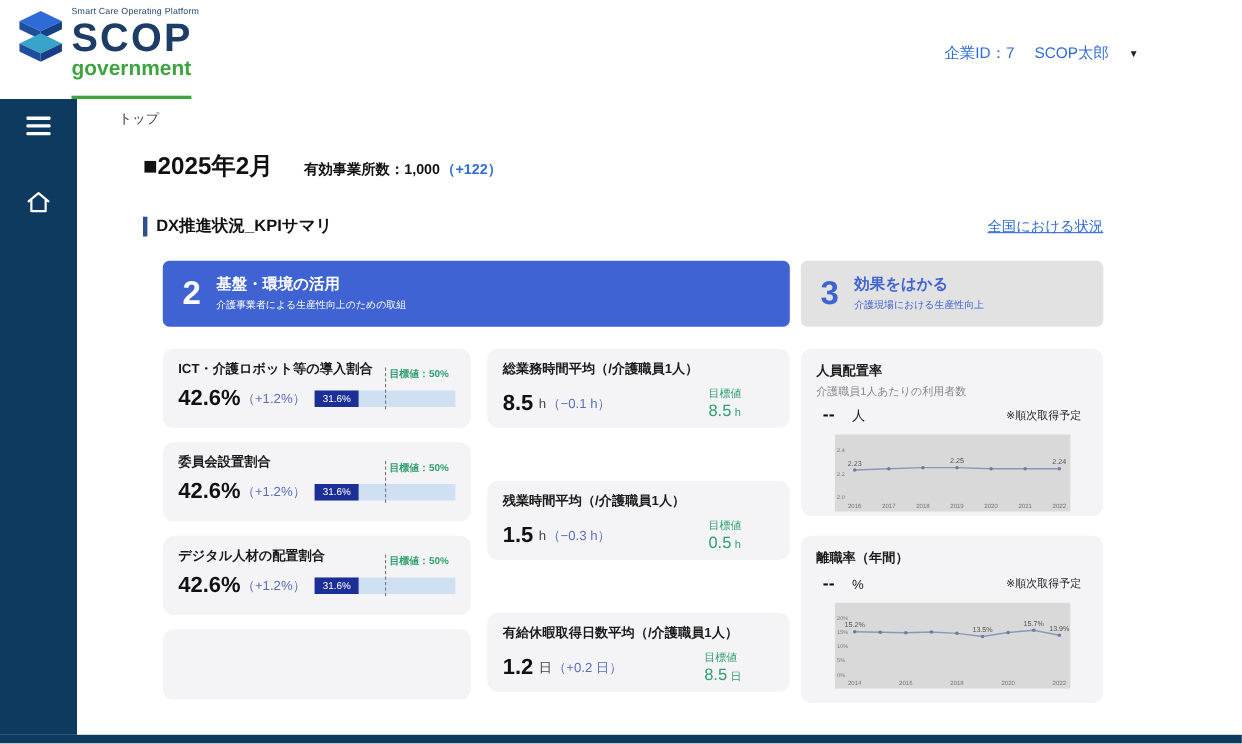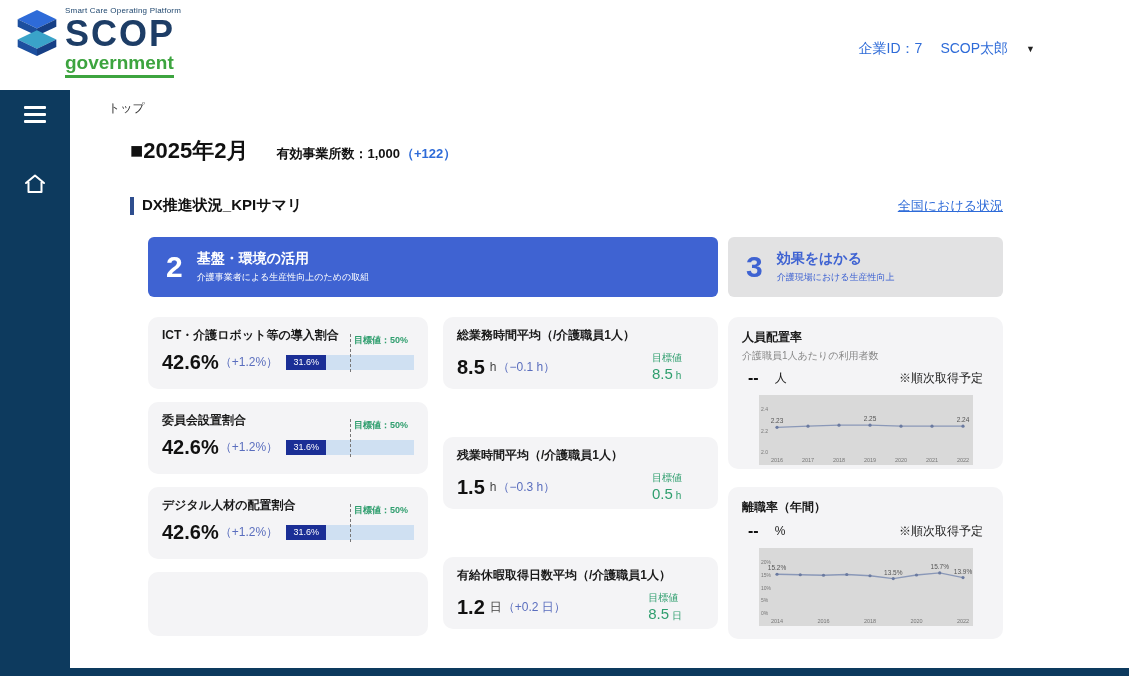--- a/index.html
+++ b/index.html
@@ -7,21 +7,21 @@
   body { font-family:"Liberation Sans","DejaVu Sans",sans-serif; background:#fff; overflow:hidden; }
   .page { position:relative; width:1129px; height:676px; display:flex; flex-direction:column; }
 
   
   header { height:90px; background:#fff; display:flex; justify-content:space-between; align-items:flex-start;gap:28px; }
   .logo { display:flex; align-items:flex-start; padding:6px 0 0 14px; gap:5px; }
   .logo-texts { display:flex; flex-direction:column; }
   .logo-tagline { font-size:8px; color:#21486f; letter-spacing:.2px; }
   .logo-brand { font-size:36px; font-weight:bold; color:#1d3d66; line-height:1.05; letter-spacing:2px; }
   .logo-sub { font-size:19px; font-weight:bold; color:var(--brand_green,#3da43f); line-height:1.1;
-              border-bottom:3px solid var(--brand_green,#3da43f); padding-bottom:1px; align-self:flex-start; }
+              border-bottom:3px solid var(--brand_green,#3da43f); padding-bottom:13px; align-self:flex-start; }
   .user { display:flex; align-items:center; gap:18px; padding:40px 94px 0 0;
           color:var(--accent_blue,#2e6bd8); font-size:14px; cursor:pointer; }
   .caret { color:#222; font-size:9px; }
 
   
   .body-row { display:flex; height:578px; }
   .sidebar { width:70px; background:var(--navy,#0d3a5e); display:flex; flex-direction:column;
              align-items:center; padding-top:16px; gap:50px; flex:0 0 70px; }
   .burger { width:22px; display:flex; flex-direction:column; gap:4px; cursor:pointer; }
   .burger span { display:block; height:3px; background:#fff; border-radius:1px; }
@@ -68,29 +68,29 @@
   .delta { font-size:12px; color:var(--delta_blue,#5a6ebe); margin-left:1px; white-space:nowrap; }
 
   .bar-wrap { position:relative; margin-left:auto; width:128px; height:15px;
               background:var(--bar_track,#cfe0f2); }
   .bar-fill { position:absolute; left:0; top:0; height:100%; background:var(--bar_fill,#1b2f96);
               color:#fff; font-size:9px; line-height:15px; text-align:center; overflow:hidden; }
   .target-line { position:absolute; top:-21px; bottom:-2px; border-left:1px dashed #777; }
   .target-label { position:absolute; top:-21px; font-size:9px; font-weight:bold;
                   color:var(--target_green,#2f9e6e); white-space:nowrap; padding-left:4px; }
 
-  .t2 { margin-left:auto; margin-right:22px; display:flex; flex-direction:column; align-items:flex-start; }
+  .t2 { margin-left:auto; margin-right:30px; display:flex; flex-direction:column; align-items:flex-start; }
   .t2-label { font-size:10px; color:var(--target_green,#2f9e6e); }
   .t2-value { font-size:15px; color:var(--target_green,#2f9e6e); }
   .t2-unit { font-size:10px; margin-left:3px; }
 
   .tall .value-row { margin-top:6px; padding:0 6px; }
   .dash-value { font-size:16px; font-weight:bold; color:#111; }
   .dash-unit { font-size:12px; color:#222; margin-left:16px; }
-  .note { margin-left:auto; font-size:12px; color:#222;font-family:Liberation Serif, serif; }
+  .note { margin-left:auto; font-size:10px; color:#222; }
   .mini-chart { display:block; margin:8px auto 0; background:#d9d9d9; }
 
   footer.bottom-bar { height:8px; background:var(--navy,#0d3a5e); width:100%; }
 </style>
 </head>
 <body>
 
 <div class="page">
 
   <header>

